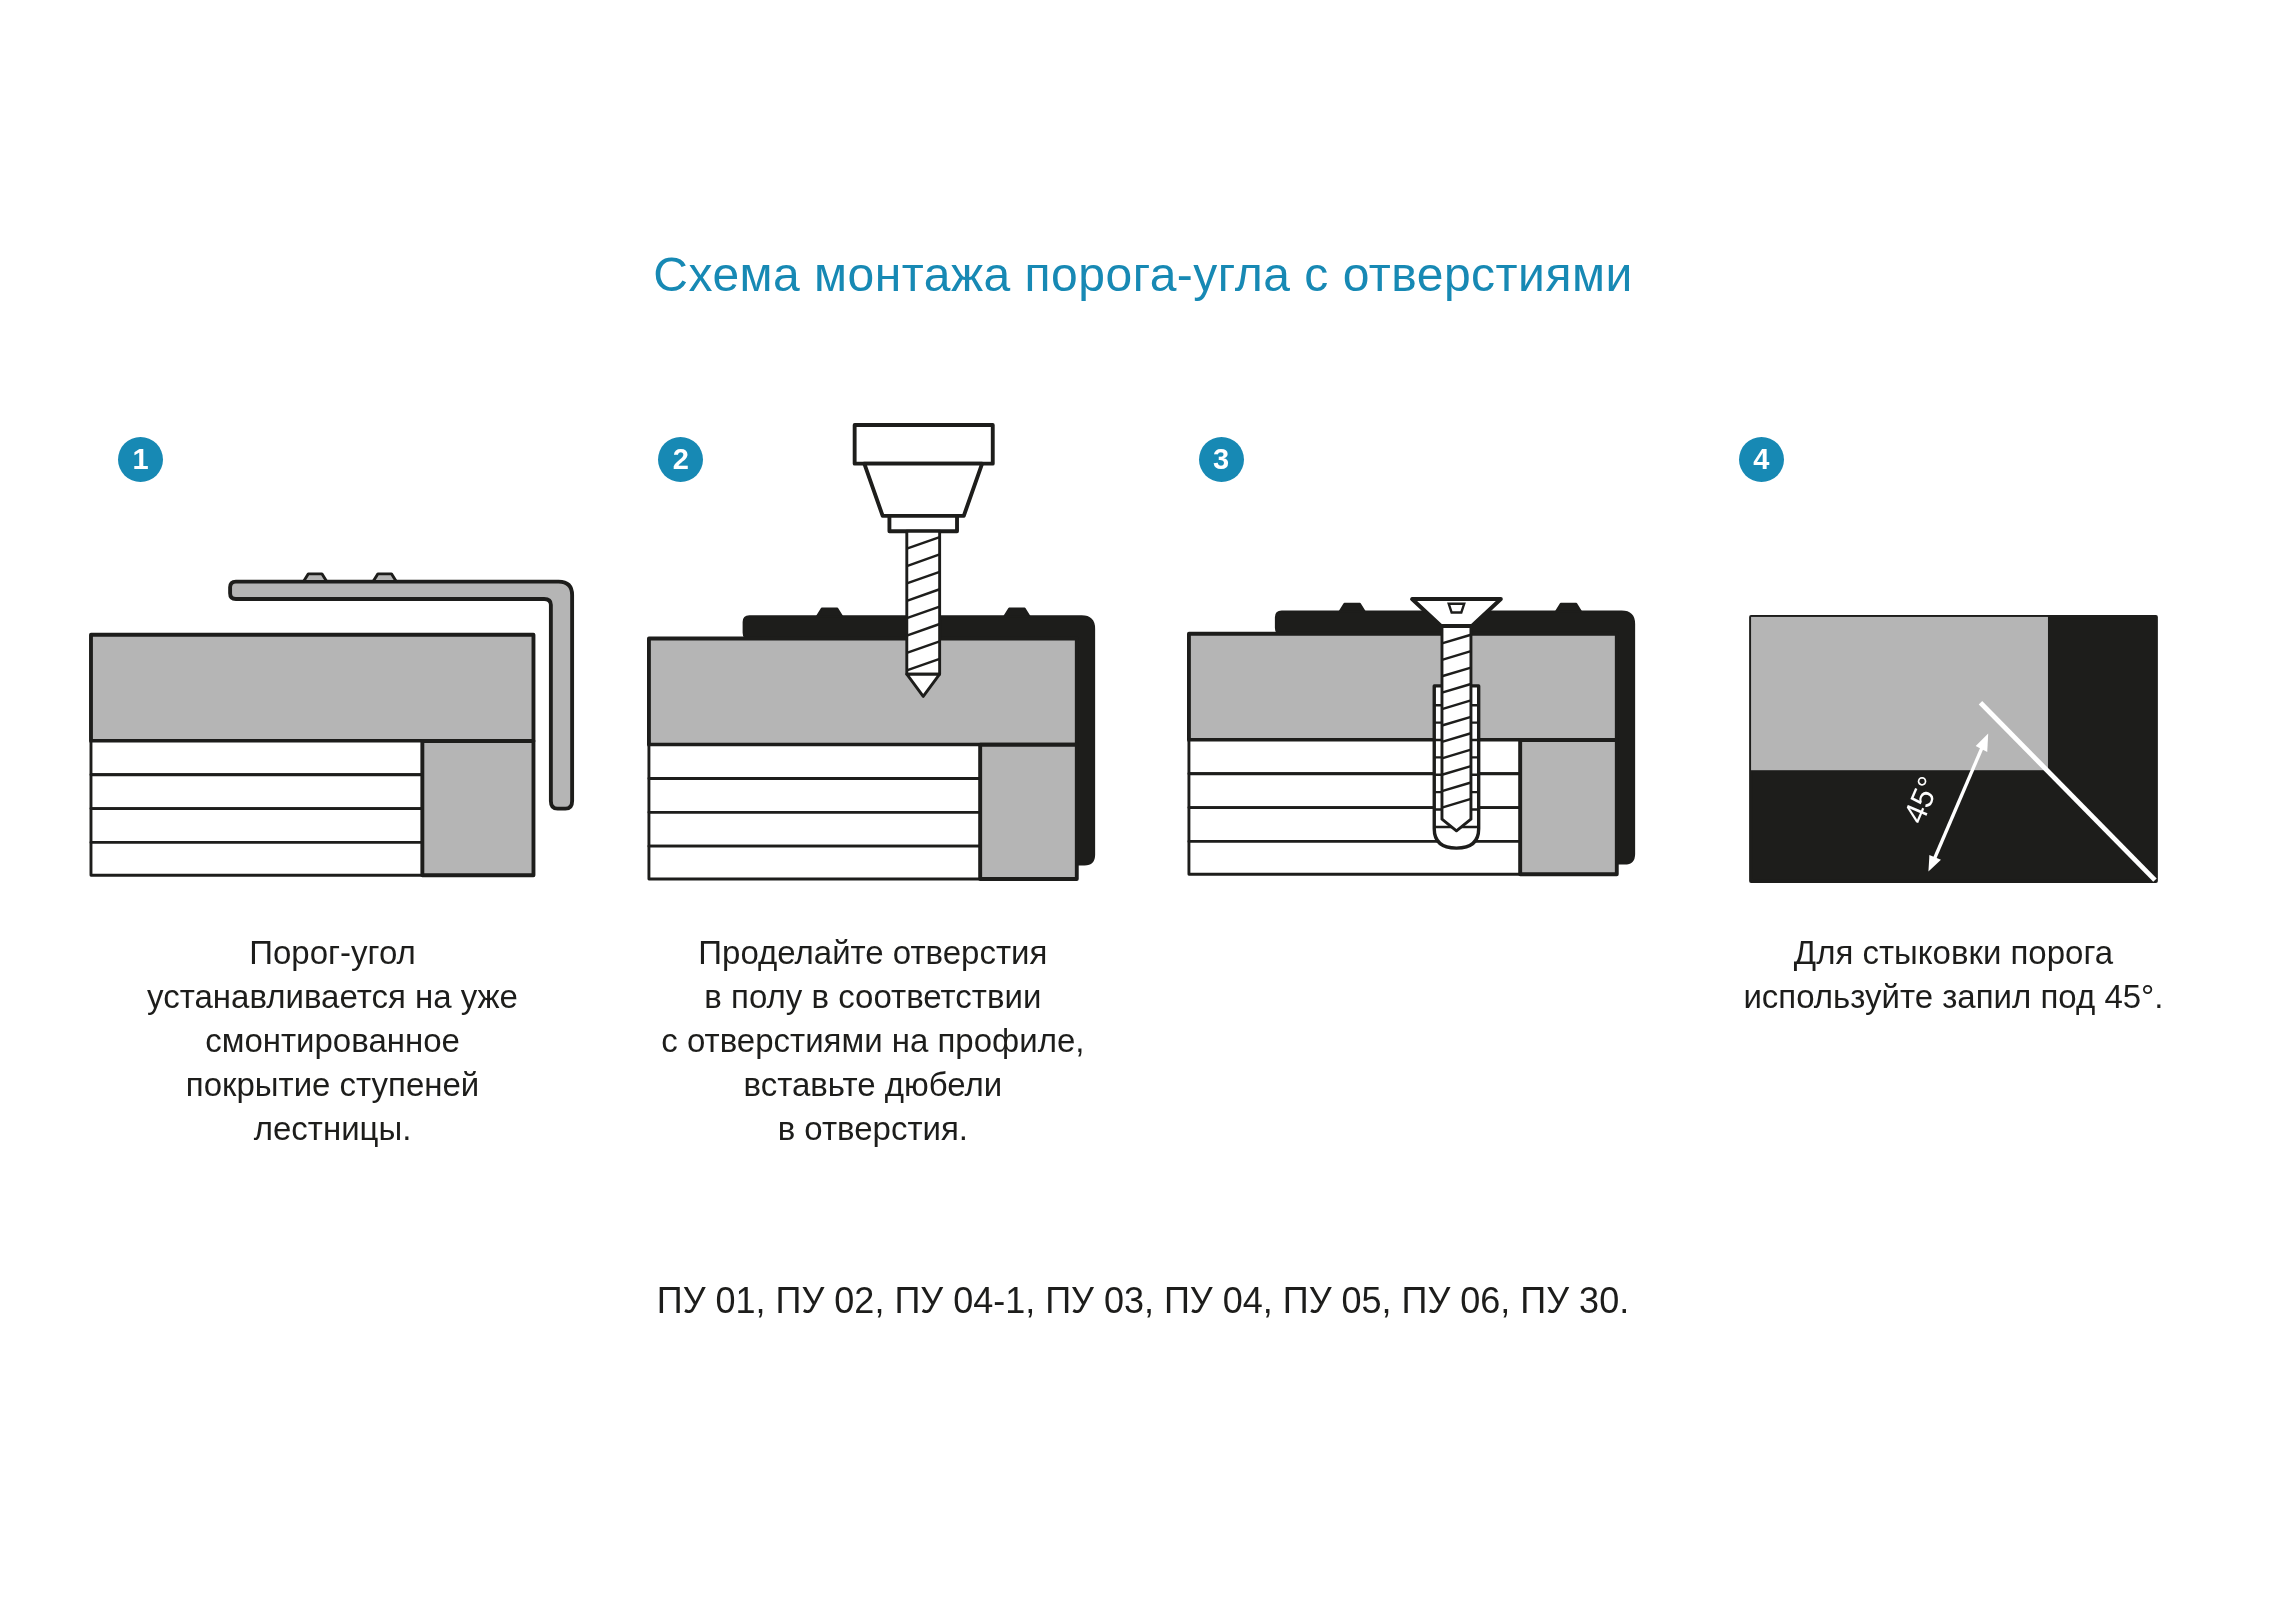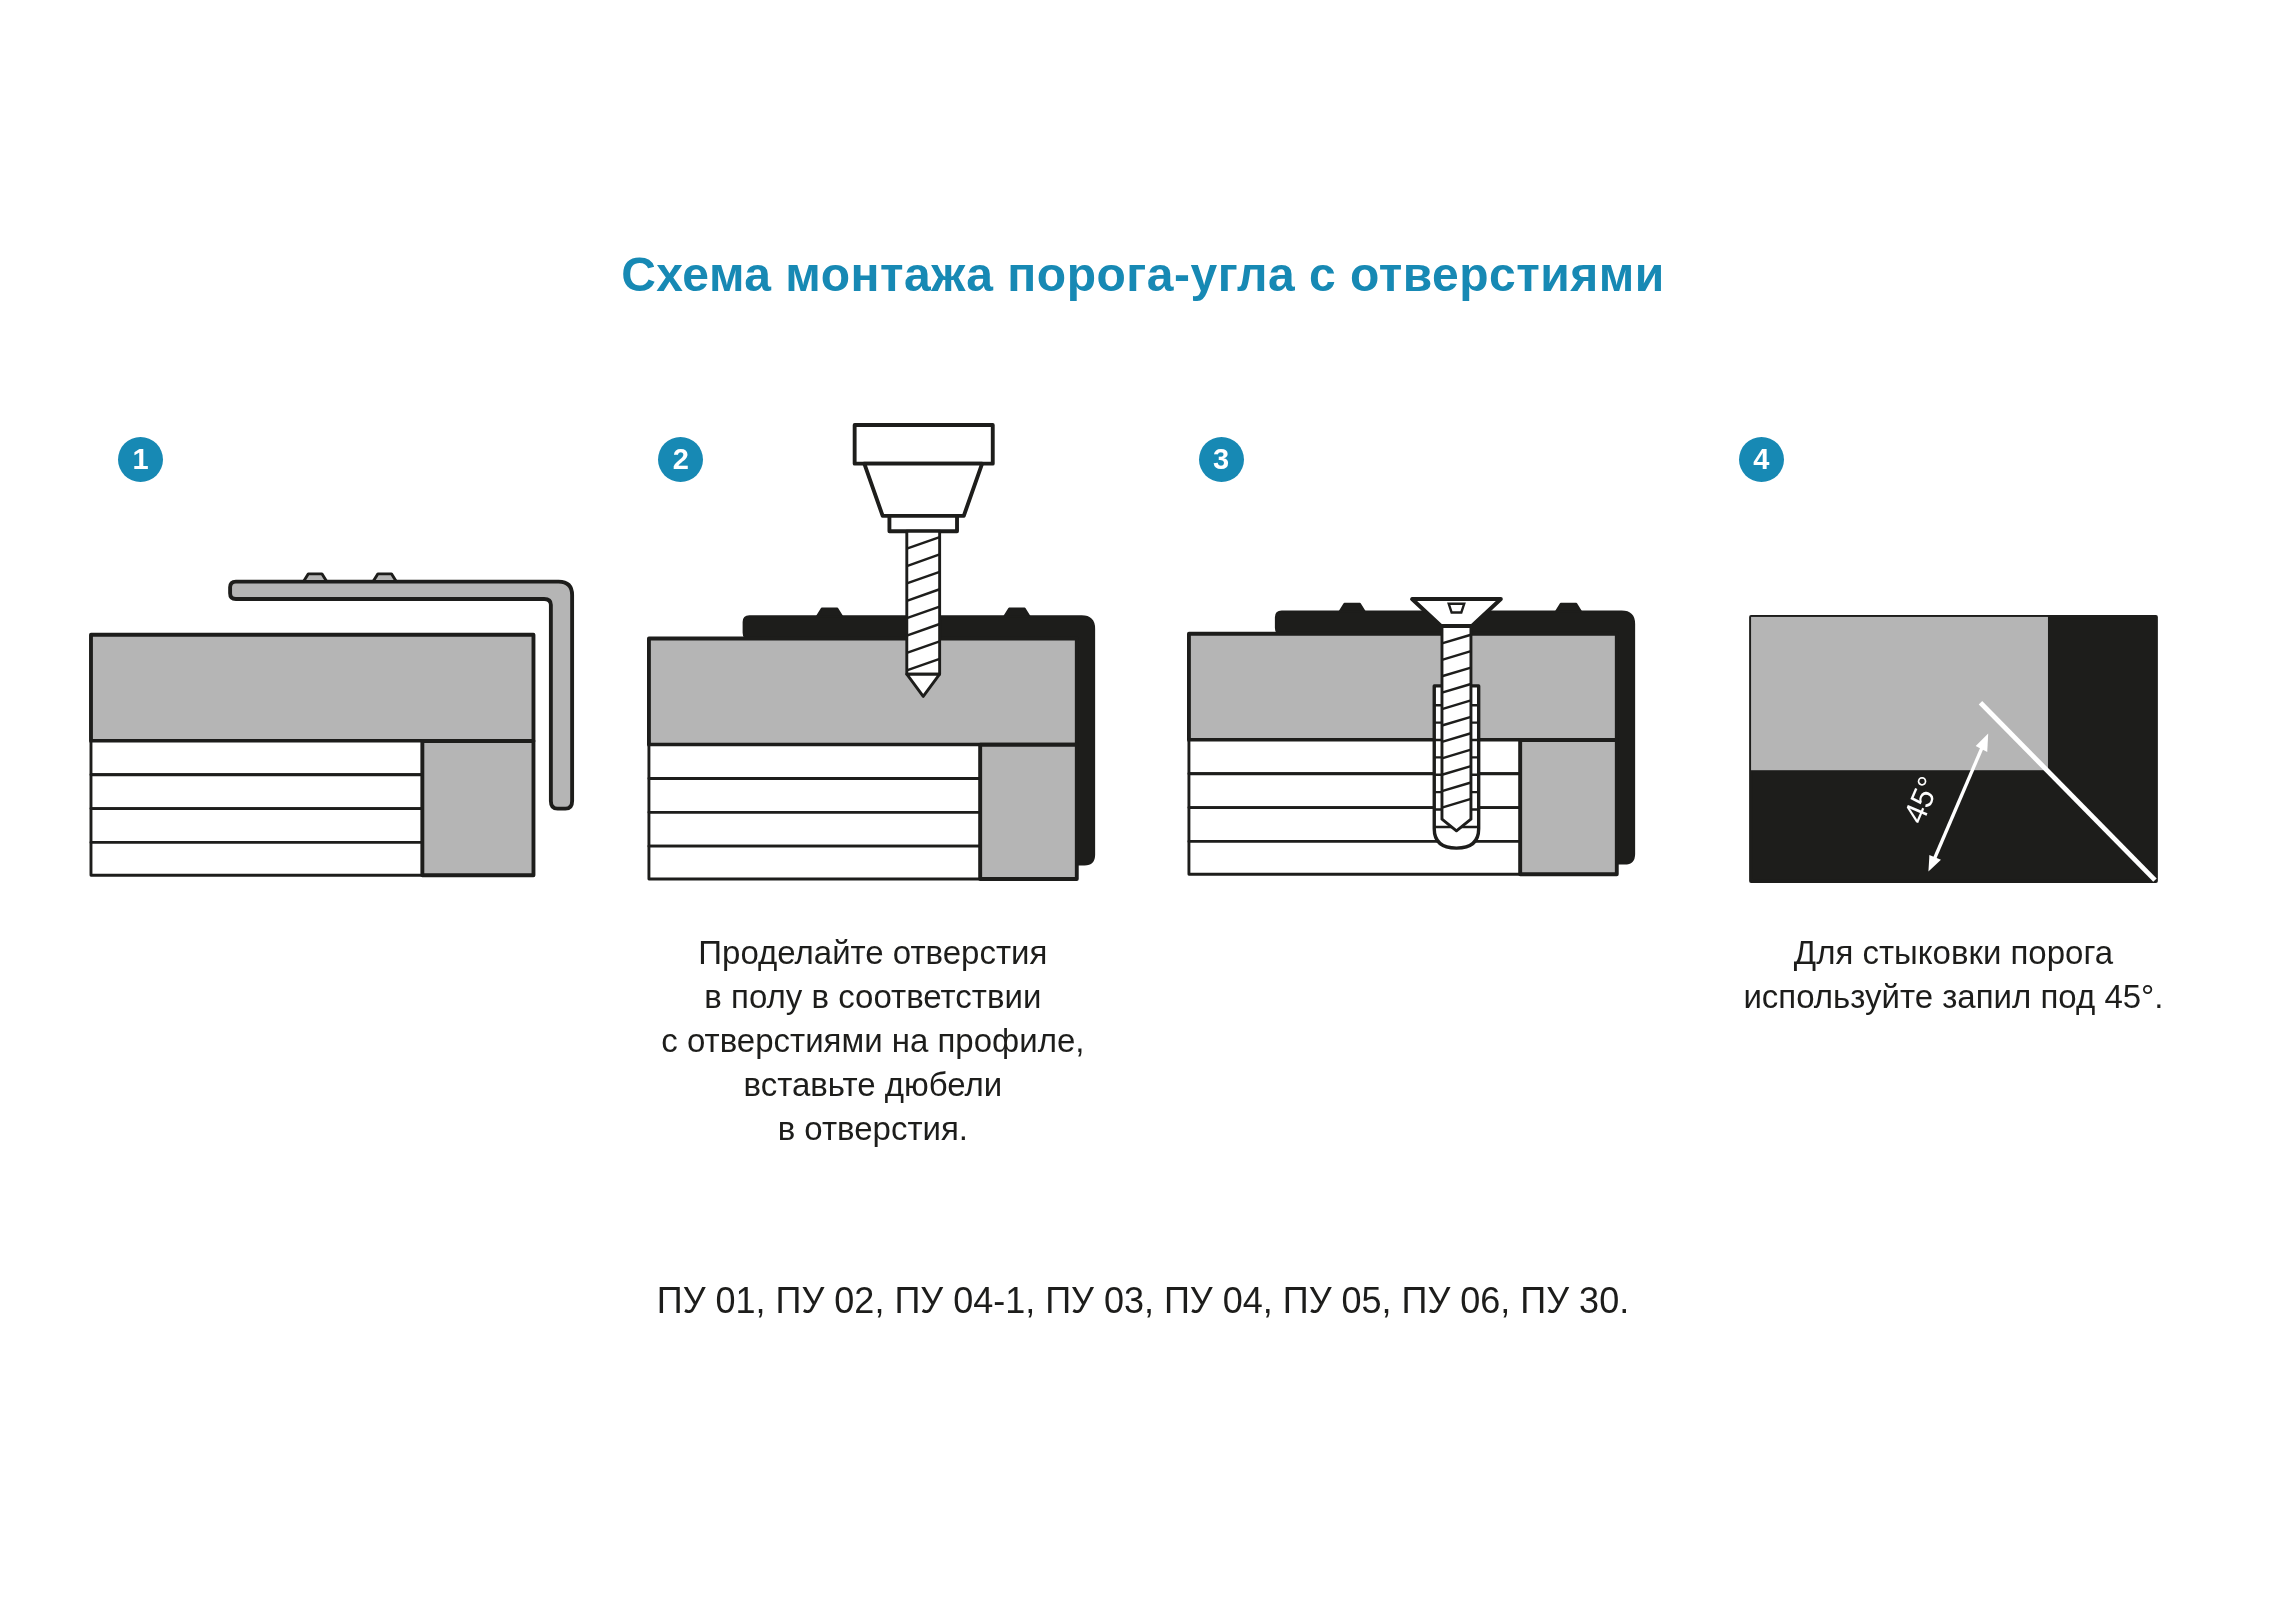--- a/index.html
+++ b/index.html
@@ -5,21 +5,21 @@
   * { margin:0; padding:0; box-sizing:border-box; }
   html,body {
     width:2286px; height:1601px;
     background:#ffffff; color:#1d1d1b;
     font-family:"Liberation Sans", sans-serif;
     overflow:hidden;
   }
   .title {
     padding-top:247px;
     text-align:center;
-    font-size:48px; font-weight:700;
+    font-size:48px; font-weight:400;
     color:#1789b4;
     letter-spacing:0.5px;
   }
   .steps {
     display:flex; justify-content:center; gap:19.3px;
     margin-top:135px;
   }
   .step { width:521px; position:relative; }
   .badge {
     position:absolute; top:0; left:46px;
@@ -65,20 +65,25 @@
         <path class="fg st" stroke-width="3" d="M222,13 L227,5 L241,5 L246,13 Z"></path>
         <path class="fg st" stroke-width="3" d="M294,13 L299,5 L313,5 L318,13 Z"></path>
         <rect class="fg st" stroke-width="4" x="2" y="68" width="458" height="110"></rect>
         <rect class="fw st" stroke-width="3" x="2" y="178" width="343" height="35"></rect>
         <rect class="fw st" stroke-width="3" x="2" y="213" width="343" height="35"></rect>
         <rect class="fw st" stroke-width="3" x="2" y="248" width="343" height="35"></rect>
         <rect class="fw st" stroke-width="3" x="2" y="283" width="343" height="34"></rect>
         <rect class="fg st" stroke-width="4" x="345" y="178" width="115" height="139"></rect>
       </svg>
     </div>
+    <p class="caption">Порог-угол
+устанавливается на уже
+смонтированное
+покрытие ступеней
+лестницы.</p>
   </div>
 
   <div class="step">
     <div class="badge">2</div>
     <div class="illus">
       <svg width="452" height="461" viewBox="0 0 468 477">
         <path class="fd st" stroke-width="2" d="M106,201 H450 Q463,201 463,214 V448 Q463,458 453,458 H445 V224 H106 Q100,224 100,218 V207 Q100,201 106,201 Z"></path>
         <path class="fd st" stroke-width="2" d="M176,201 L181,193 L197,193 L202,201 Z"></path>
         <path class="fd st" stroke-width="2" d="M370,201 L375,193 L391,193 L396,201 Z"></path>
         <rect class="fg st" stroke-width="4" x="2" y="224" width="443" height="110"></rect>

